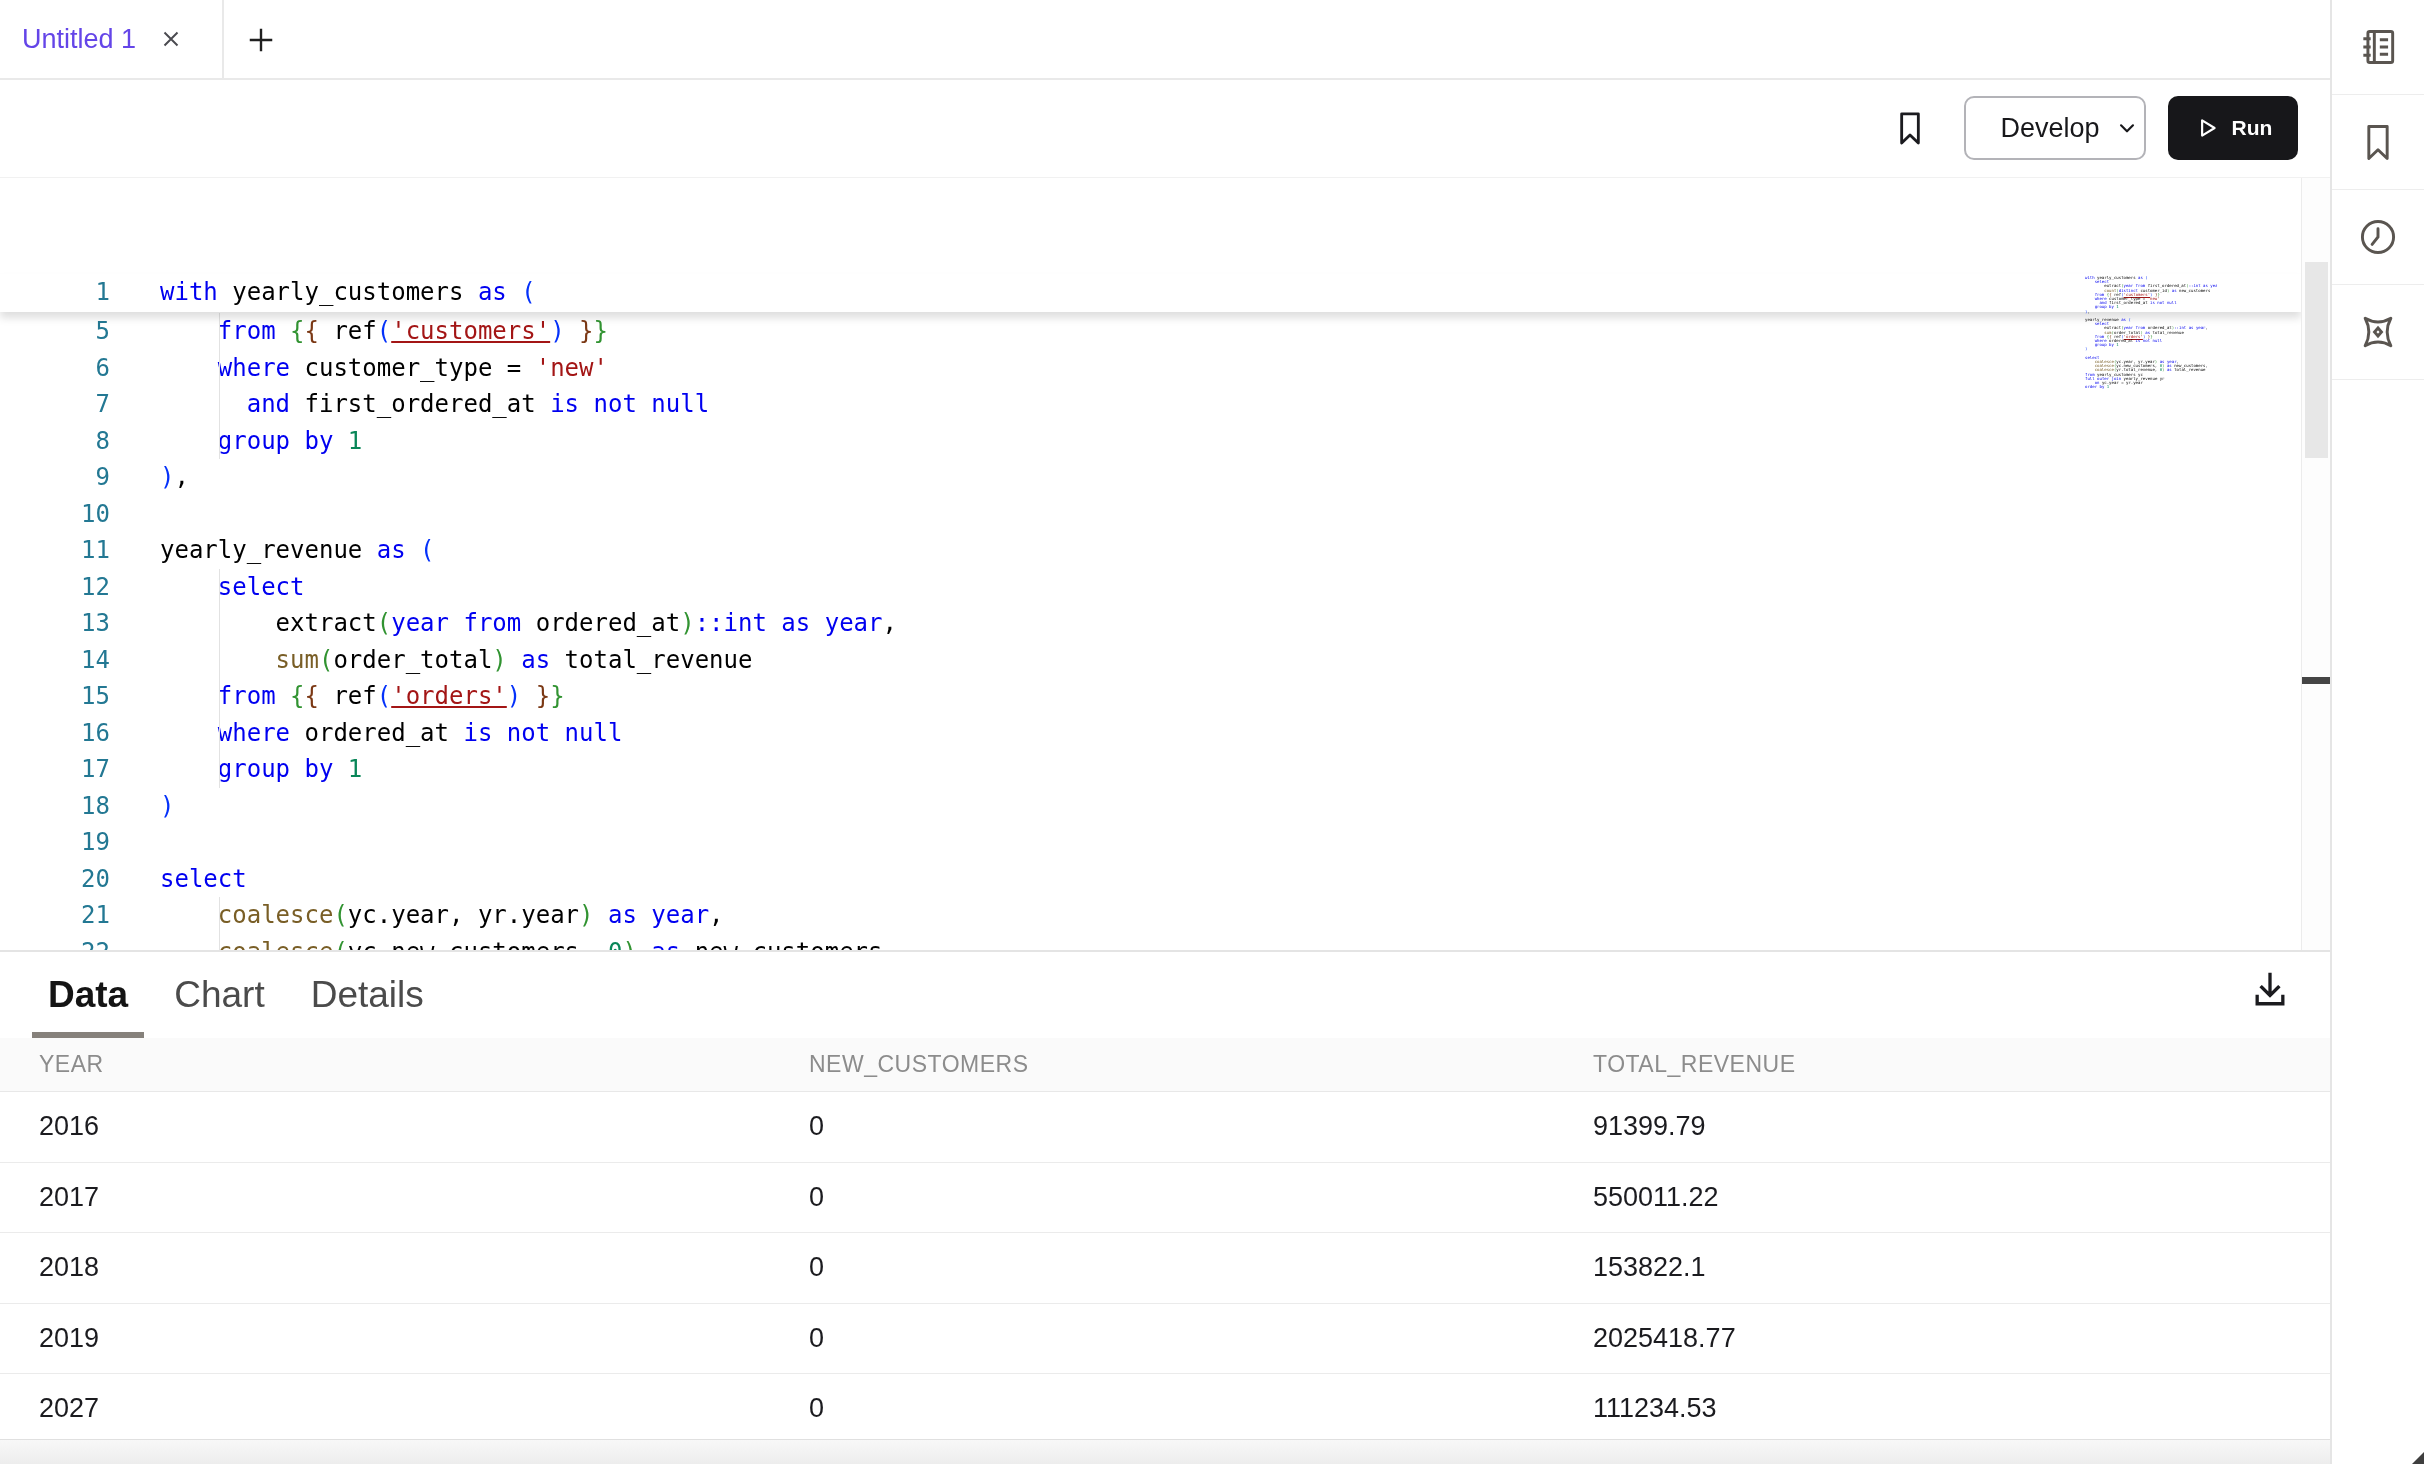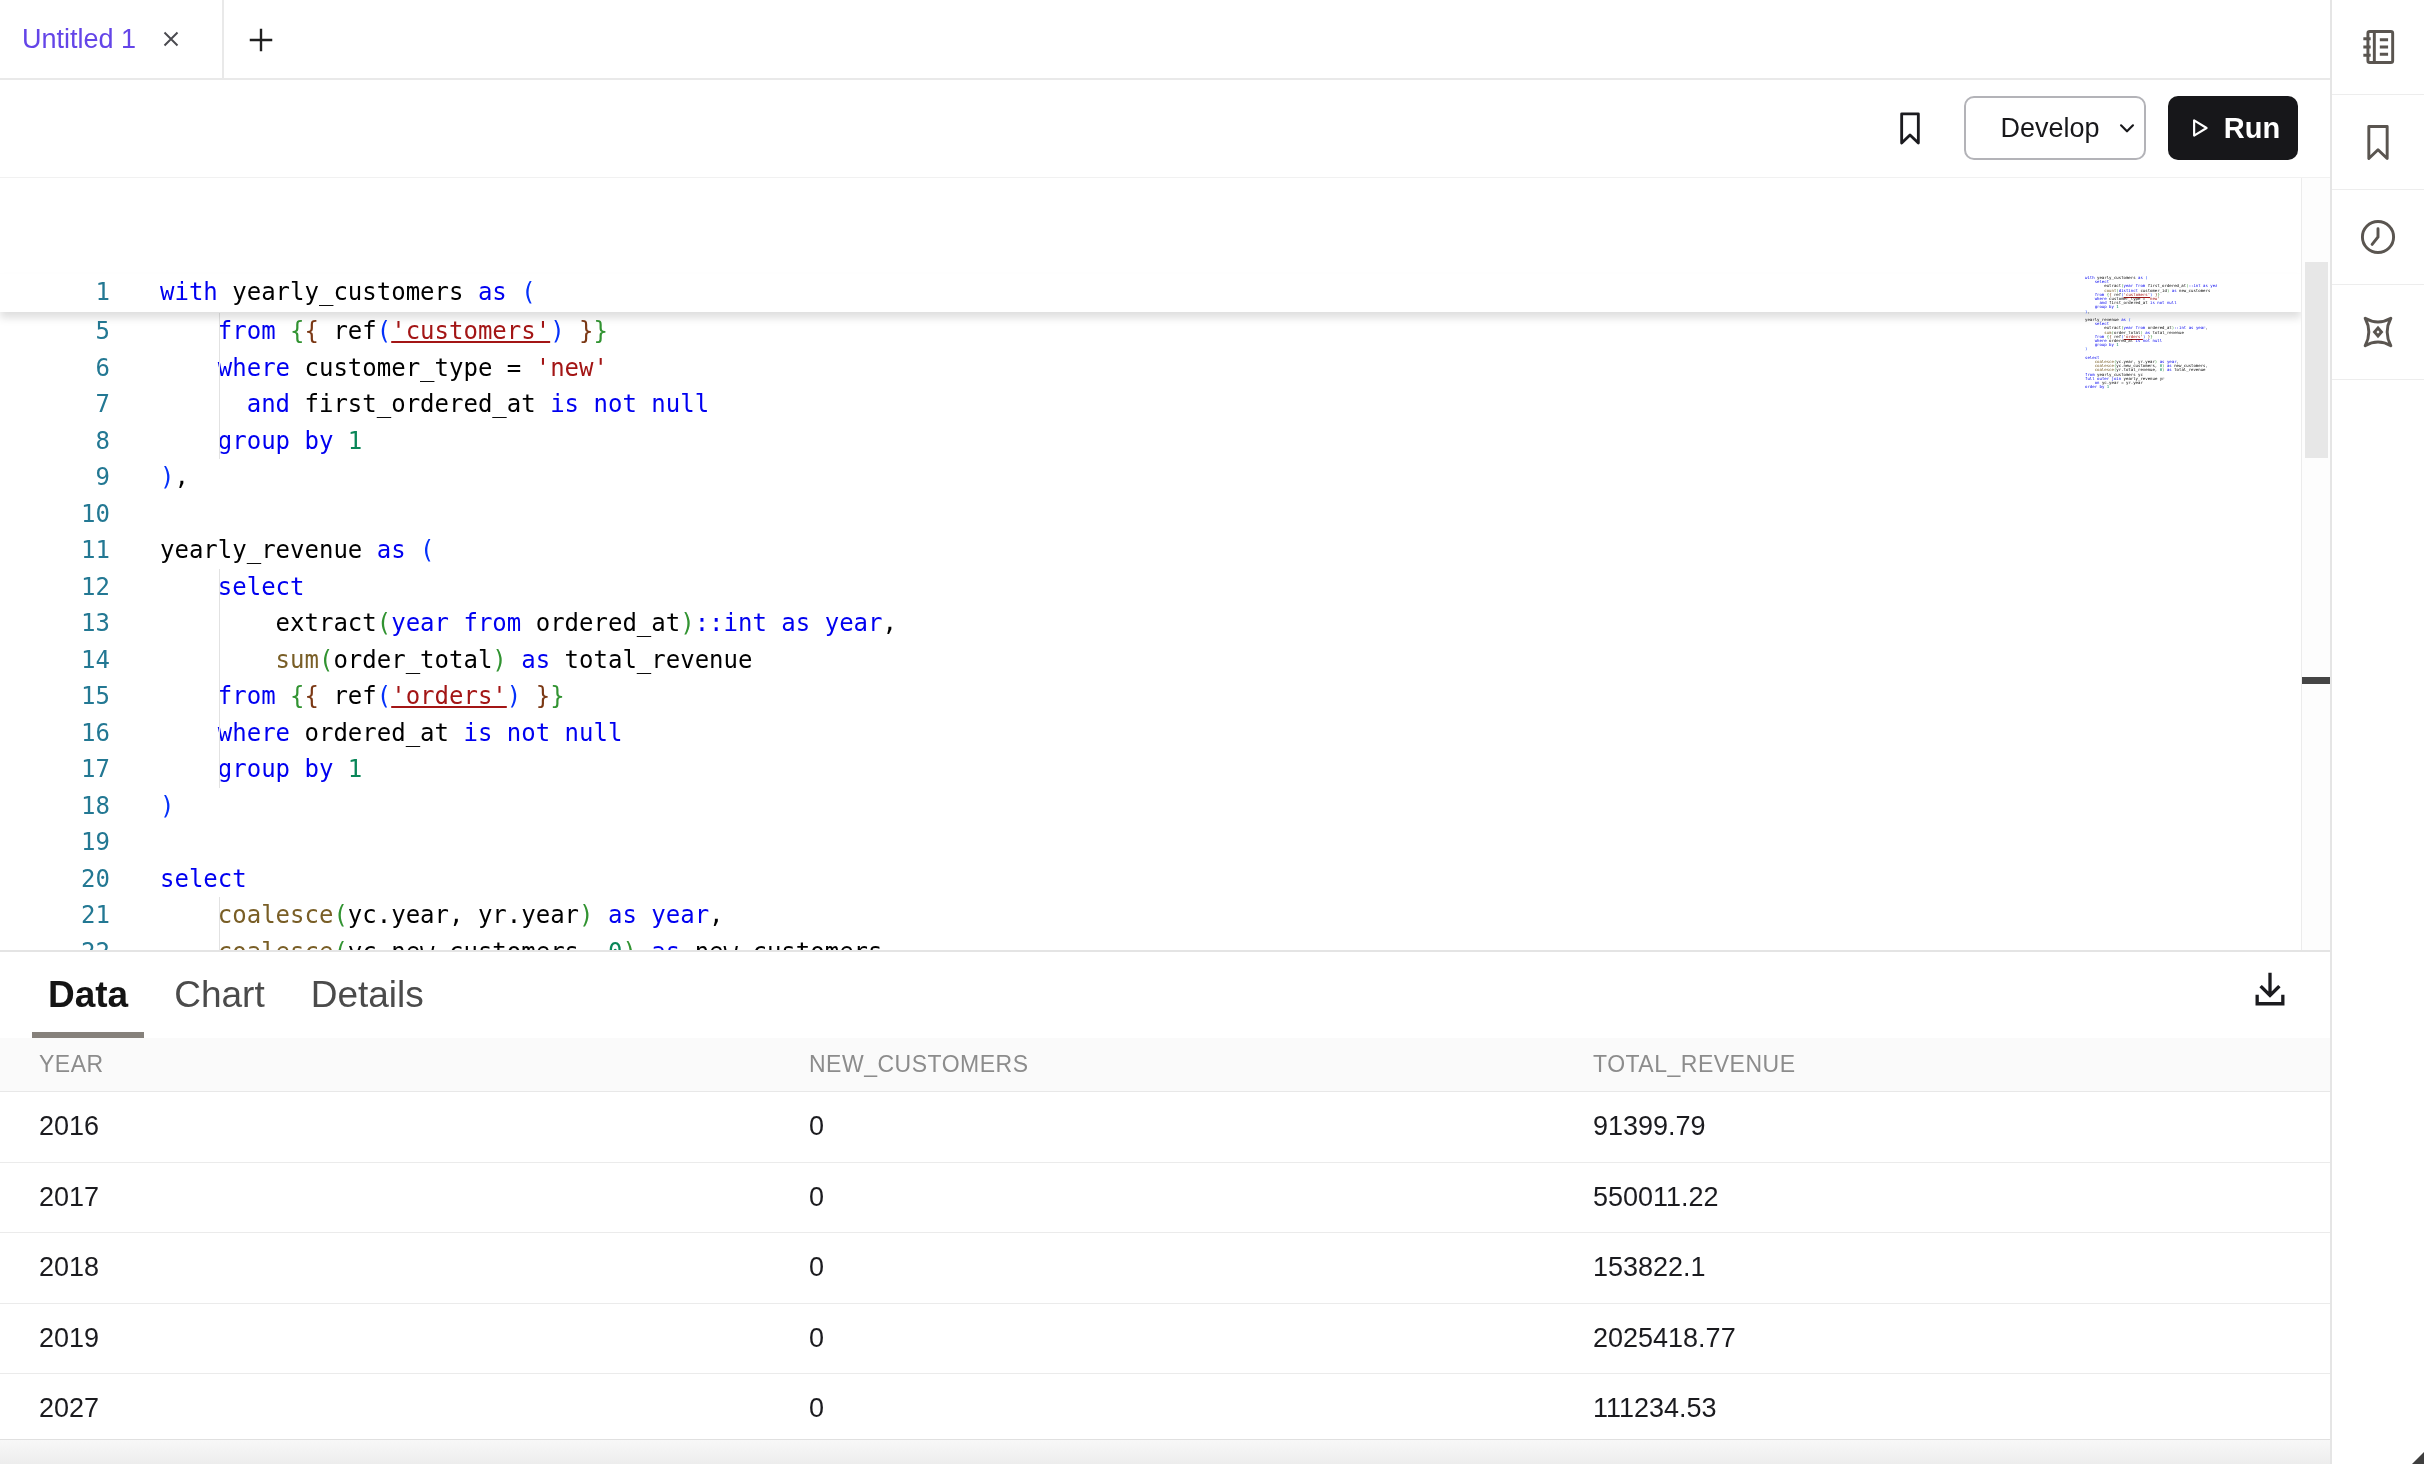--- a/index.html
+++ b/index.html
@@ -20,21 +20,21 @@
   .toolbar { position:absolute; left:0; top:80px; width:2330px; height:98px;
              border-bottom:1px solid #f1f1f1; background:#fff; }
   .bm-icon { position:absolute; left:1890px; top:106px; }
   .btn-develop { position:absolute; left:1964px; top:96px; width:182px; height:64px;
                  border:2px solid #b3b3b8; border-radius:10px; background:#fff;
                  display:flex; align-items:center; justify-content:center; gap:14px;
                  font-size:27px; color:#18181b; cursor:pointer;padding-left:30px; }
   .btn-run { position:absolute; left:2168px; top:96px; width:130px; height:64px;
              background:#17171a; border-radius:10px; border:none; color:#fff;
              display:flex; align-items:center; justify-content:center; gap:12px;
-             font-size:29px; font-weight:600; cursor:pointer; }
+             font-size:21px; font-weight:600; cursor:pointer; }
 
   
   .pill-success { position:absolute; left:42px; top:200px; height:63px; padding:0 28px 0 16px;
                   background:#e7f6eb; border-radius:12px; display:flex; align-items:center; gap:16px; }
   .pill-success span { color:#1f9150; font-size:26px; font-weight:500; }
   .pill-env { position:absolute; left:403px; top:197px; height:68px; padding:0 20px 0 24px;
               background:#fff; border:2px solid #dfdfe3; border-radius:12px;
               display:flex; align-items:center; gap:18px; cursor:pointer; }
   .pill-env .env-label { font-size:26px; color:#202024; }
   .env-badge { background:#d8e3fc; color:#1a1a22; font-size:24px; font-weight:500;

